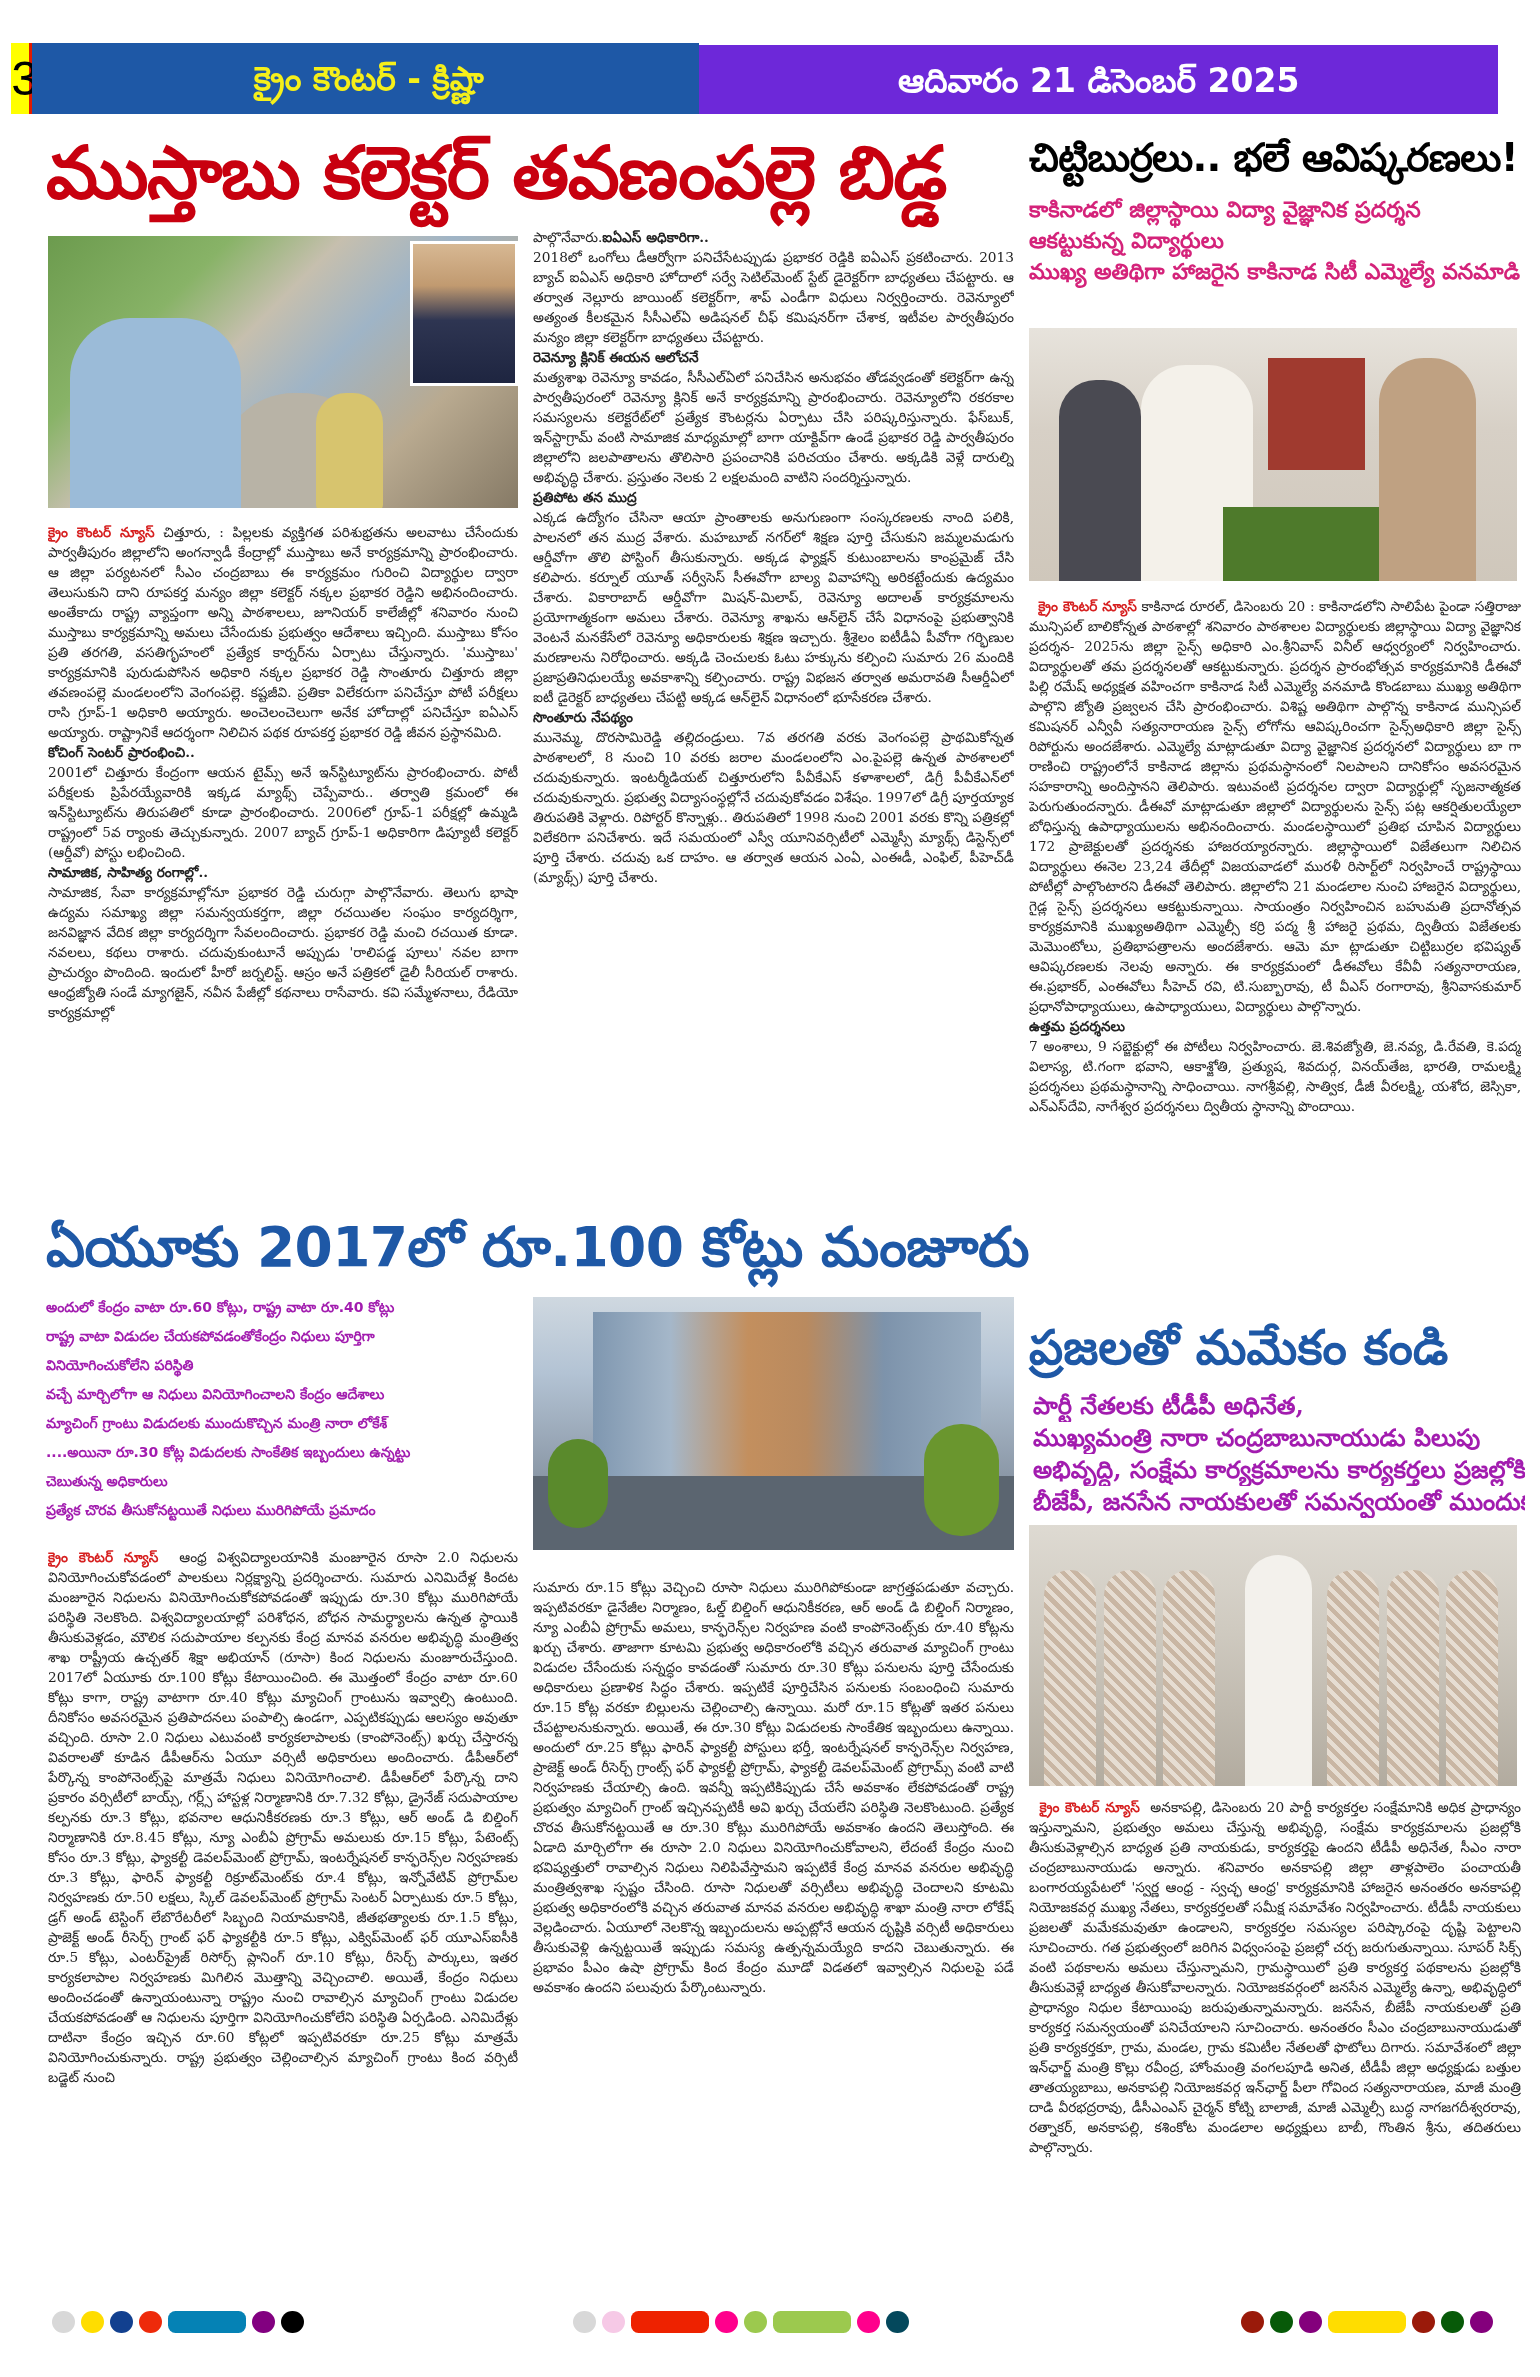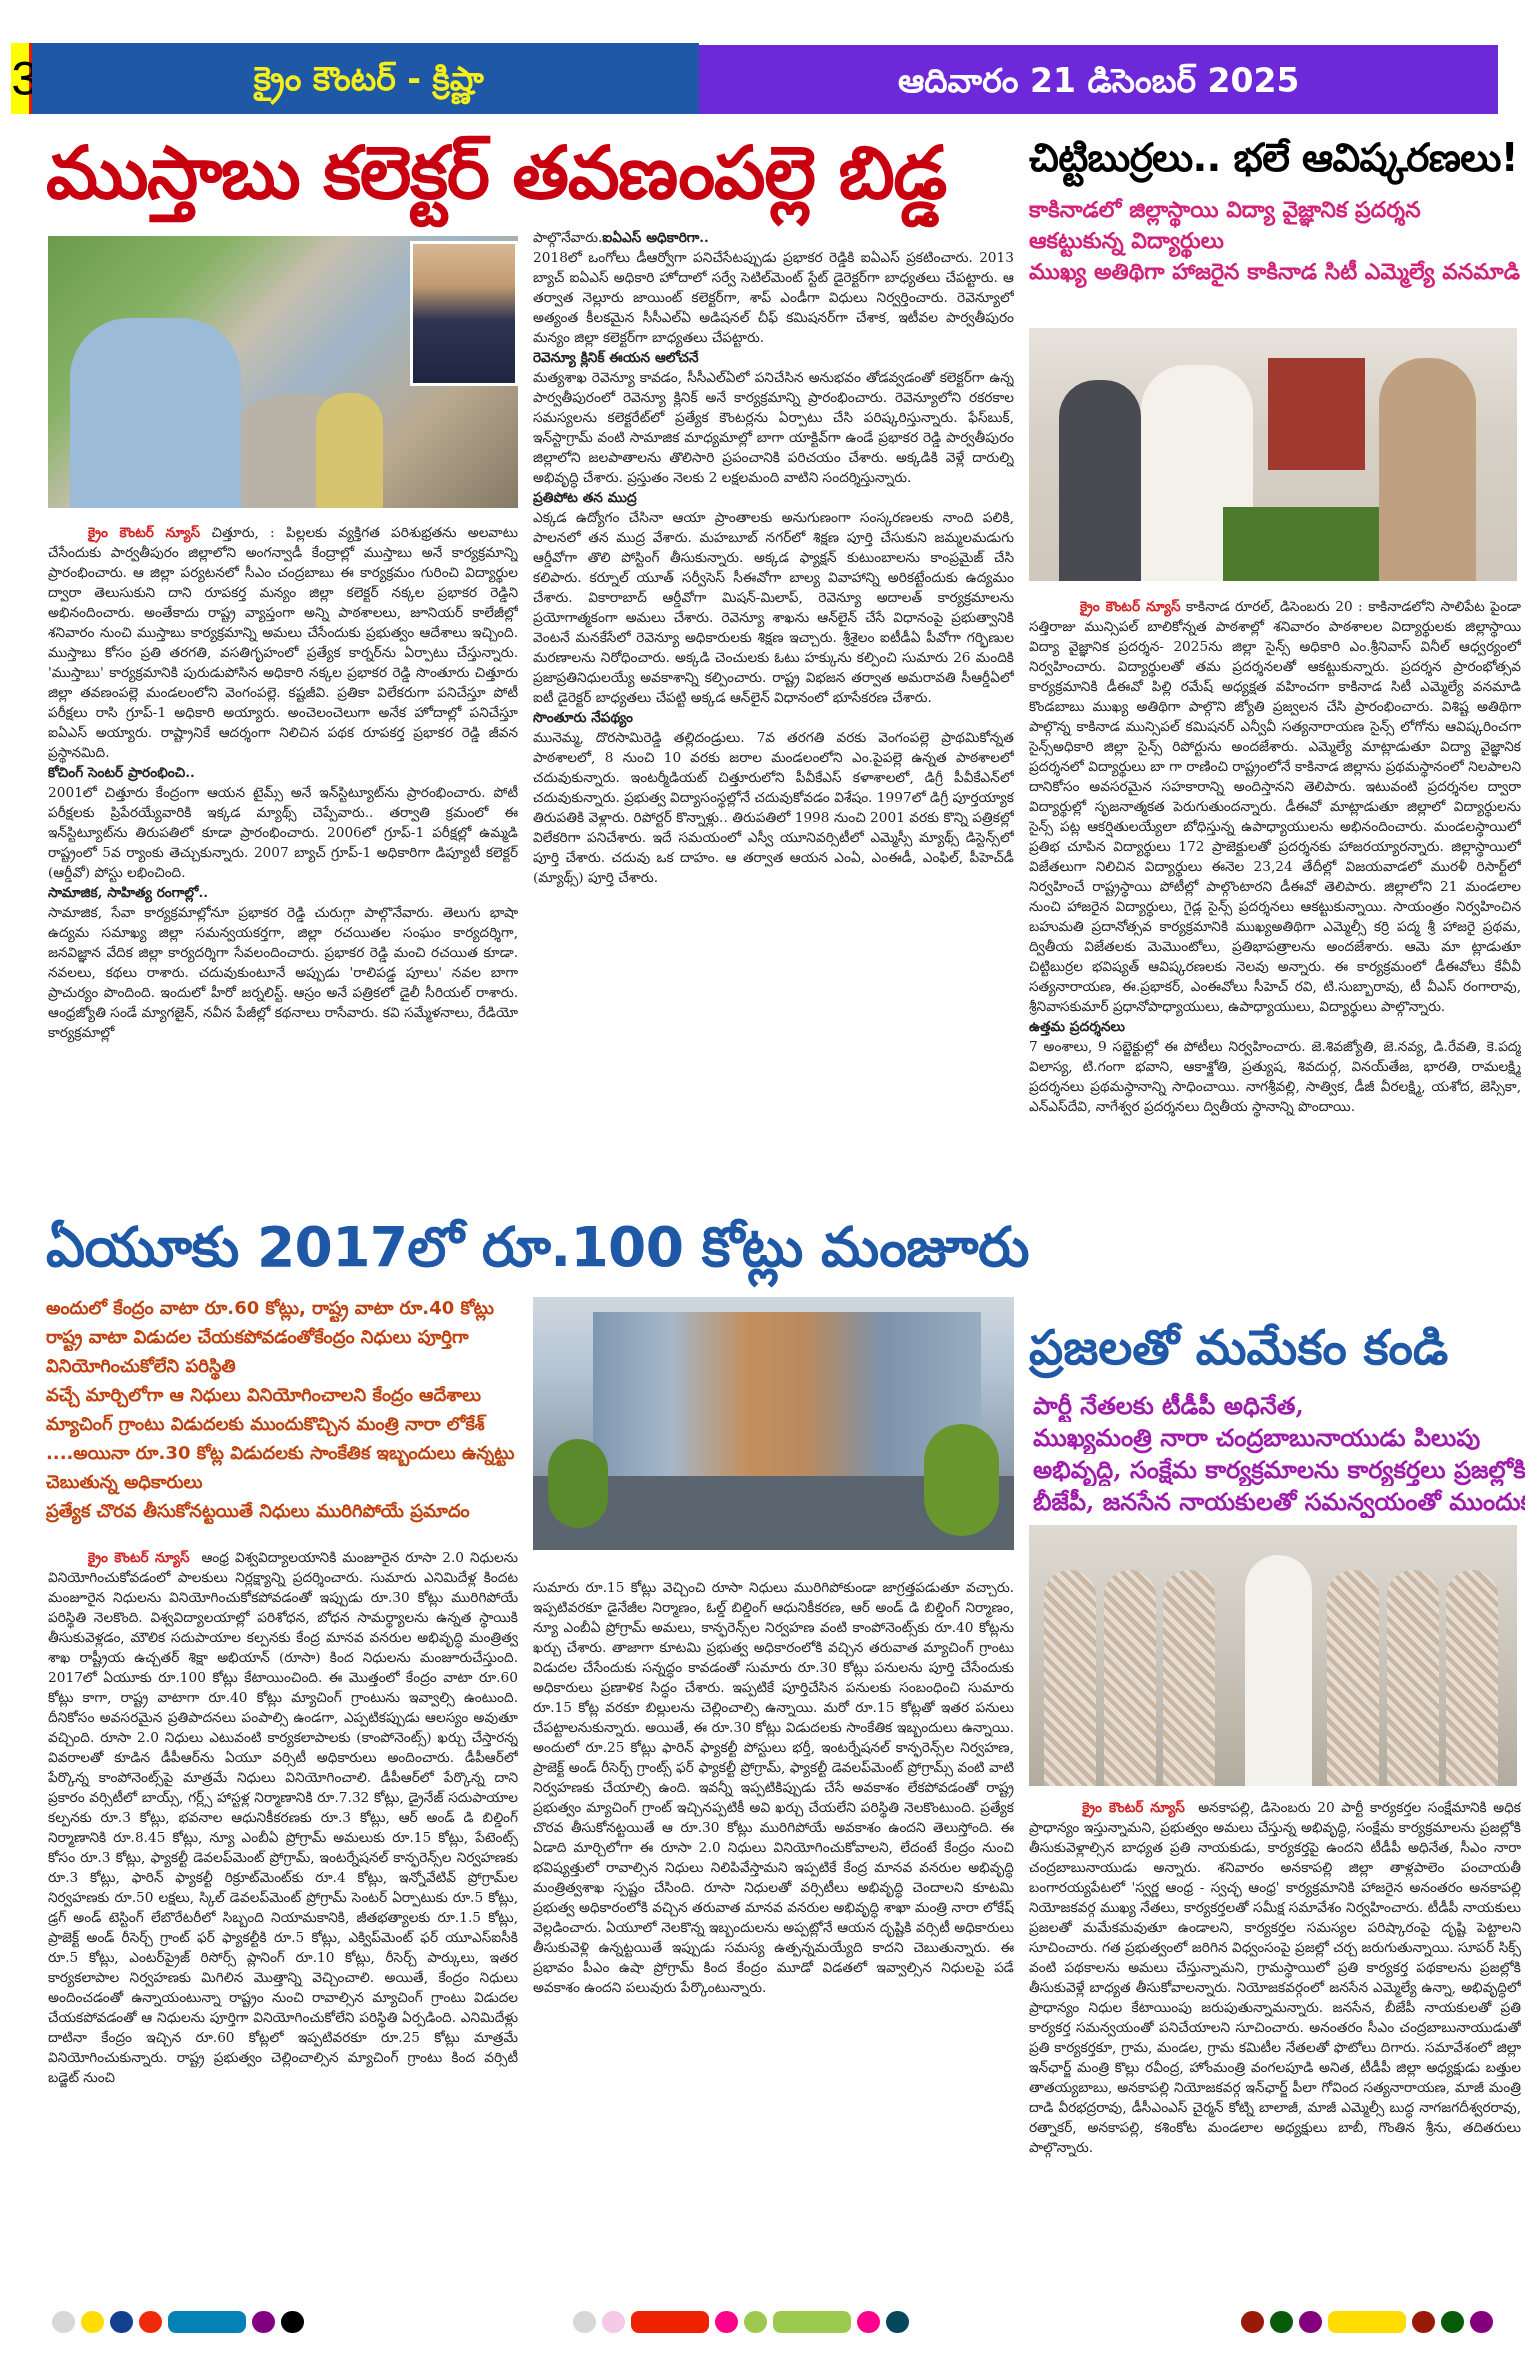--- a/index.html
+++ b/index.html
@@ -48,30 +48,30 @@
   .photo-cm { left: 1029px; top: 1525px; width: 488px; height: 261px;
     background: linear-gradient(180deg, #dedad2 0%, #cfcac0 40%, #b2ab9f 100%); }
   .photo-cm .kid { position: absolute; top: 45px; width: 52px; height: 216px; background: repeating-linear-gradient(45deg, #c9b6a3 0 4.5px, #e6ddd2 4.5px 9px); border-radius: 26px 26px 0 0; }
   .photo-cm .cm { position: absolute; left: 216px; top: 30px; width: 67px; height: 231px; background: #f3f1ec; border-radius: 34px 34px 0 0; }
 
   .bluehead { position: absolute; color: #1e58a6; font-weight: bold; white-space: nowrap; }
   .bluehead-1 { left: 46px; top: 1206px; width: 968px; font-size: 55px; line-height: 82px; letter-spacing: -0.7px; }
   .bluehead-2 { left: 1029px; top: 1310px; width: 492px; font-size: 48px; line-height: 75px; }
 
   .redsubs { position: absolute; left: 46px; top: 1293px; width: 477px; }
-  .redsubs div { color: #c2410c; font-size: 18px; font-weight: bold; line-height: 29px; white-space: nowrap; overflow: hidden; }
+  .redsubs div { color: #a21caf; font-size: 14px; font-weight: bold; line-height: 29px; white-space: nowrap; overflow: hidden; }
 
   .blacksubs { position: absolute; left: 1033px; top: 1390px; width: 492px; }
   .blacksubs div { color: #a21caf; font-size: 24px; font-weight: bold; line-height: 32px; white-space: nowrap; overflow: hidden; font-family: "DejaVu Serif", serif; }
 
   
   .col { position: absolute; font-family: "DejaVu Serif", serif; font-size: 13.7px; line-height: 20px; text-align: justify; color: #222; overflow: hidden; }
   .col p { margin: 0; }
   .col .sub { font-weight: bold; }
-  .col .lead { color: #d61f1f; font-weight: bold; margin-left: 40px; }
+  .col .lead { color: #d61f1f; font-weight: bold; }
   .c1a { left: 48px; top: 522px; width: 470px; height: 664px; }
   .c2a { left: 533px; top: 227px; width: 481px; height: 962px; }
   .c3a { left: 1029px; top: 596px; width: 492px; height: 701px; }
   .c1b { left: 48px; top: 1547px; width: 470px; height: 738px; }
   .c2b { left: 533px; top: 1577px; width: 481px; height: 708px; }
   .c3b { left: 1029px; top: 1797px; width: 492px; height: 488px; }
 
   
   .dots { position: absolute; top: 2311px; height: 24px; display: flex; gap: 6px; align-items: flex-start; }
   .dot { width: 23px; height: 22.4px; border-radius: 50% / 50%; }

